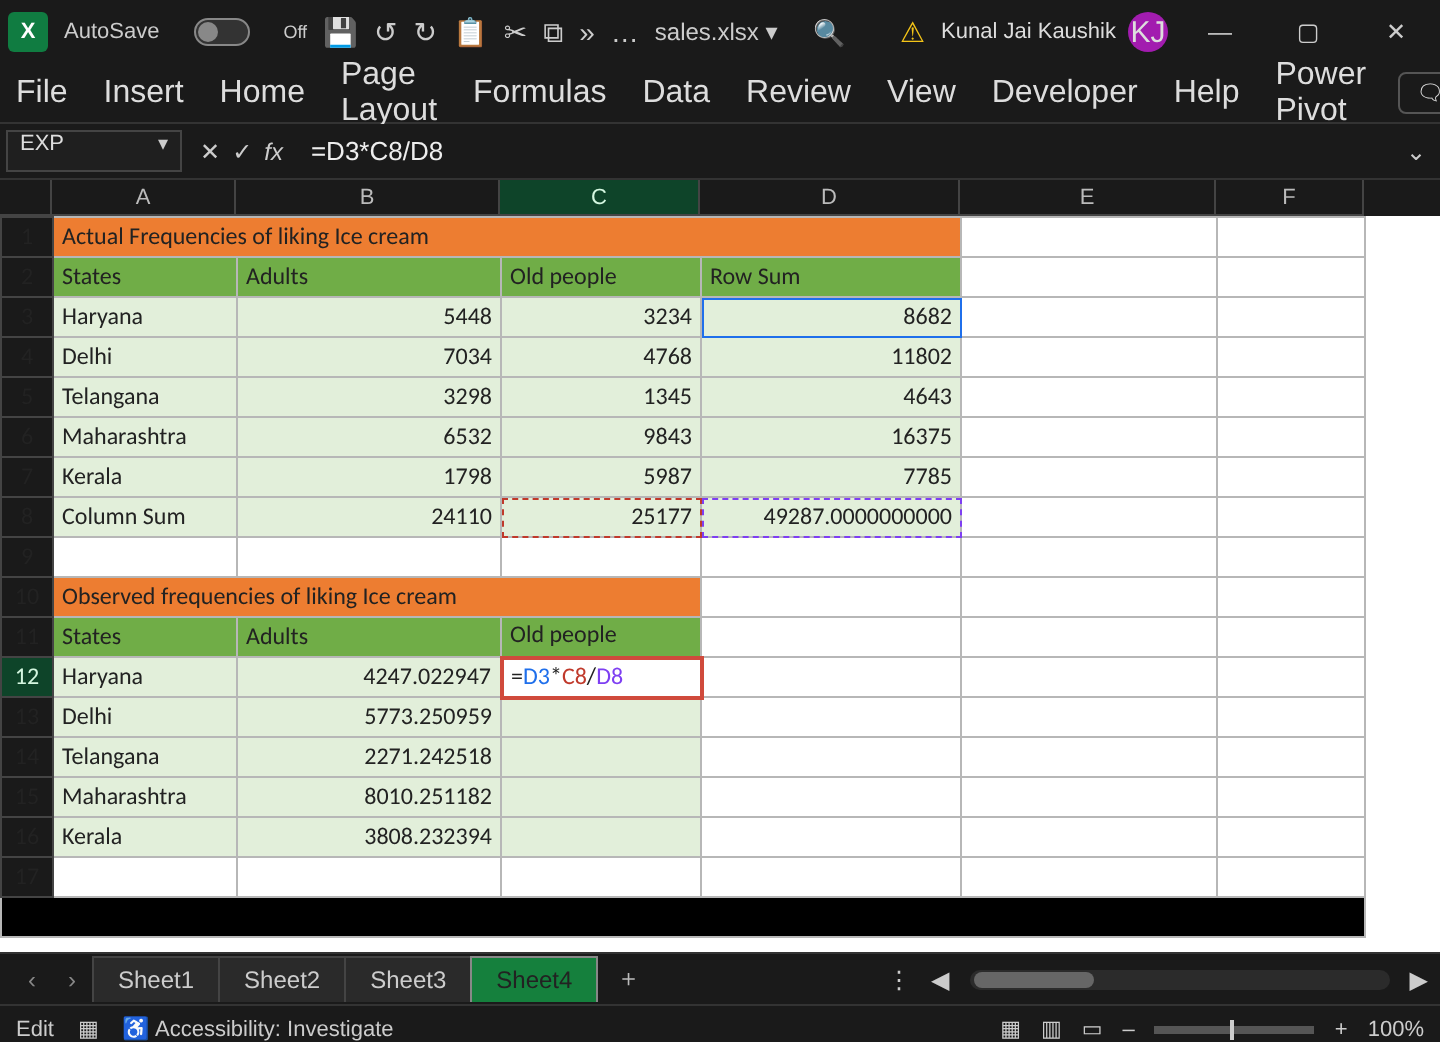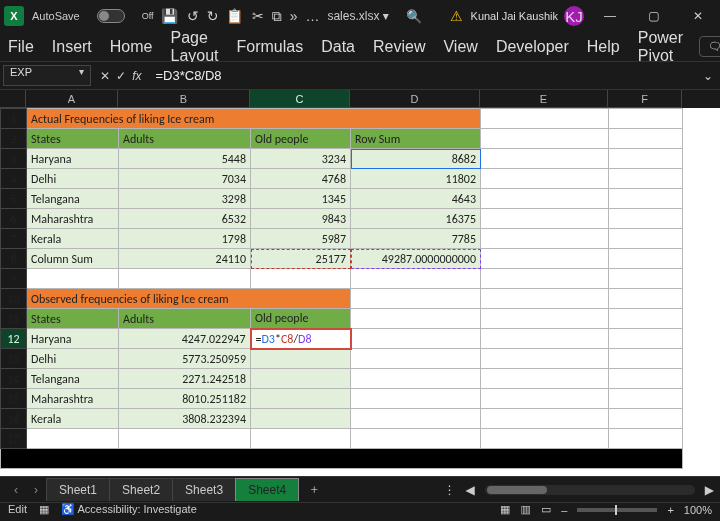--- a/index.html
+++ b/index.html
@@ -114,21 +114,21 @@
   .add-sheet { padding:0 10px; color:#bbb; cursor:pointer; }
   .sheet-right { margin-left:auto; display:flex; align-items:center; gap:10px; }
   .hscroll {
     width:210px; height:10px; background:#2b2b2b; border-radius:5px; position:relative;
   }
   .hscroll::after {
     content:""; position:absolute; left:2px; top:1px; width:60px; height:8px; background:#666; border-radius:4px;
   }
   
   .status-bar {
-    display:flex; align-items:flex-start; height:19px; background:#1a1a1a; font-size:11px; color:#ccc; padding:0 8px; gap:12px; border-top:1px solid #333;
+    display:flex; align-items:flex-end; height:19px; background:#1a1a1a; font-size:11px; color:#ccc; padding:0 8px; gap:12px; border-top:1px solid #333;
   }
   .status-right { margin-left:auto; display:flex; align-items:center; gap:10px;}
   .zoom-track { width:80px; height:4px; background:#555; position:relative; }
   .zoom-track::after { content:""; position:absolute; left:38px; top:-3px; width:2px; height:10px; background:#ccc; }
 </style>
 </head>
 <body>
 
 <div class="titlebar">
   <div class="left">

